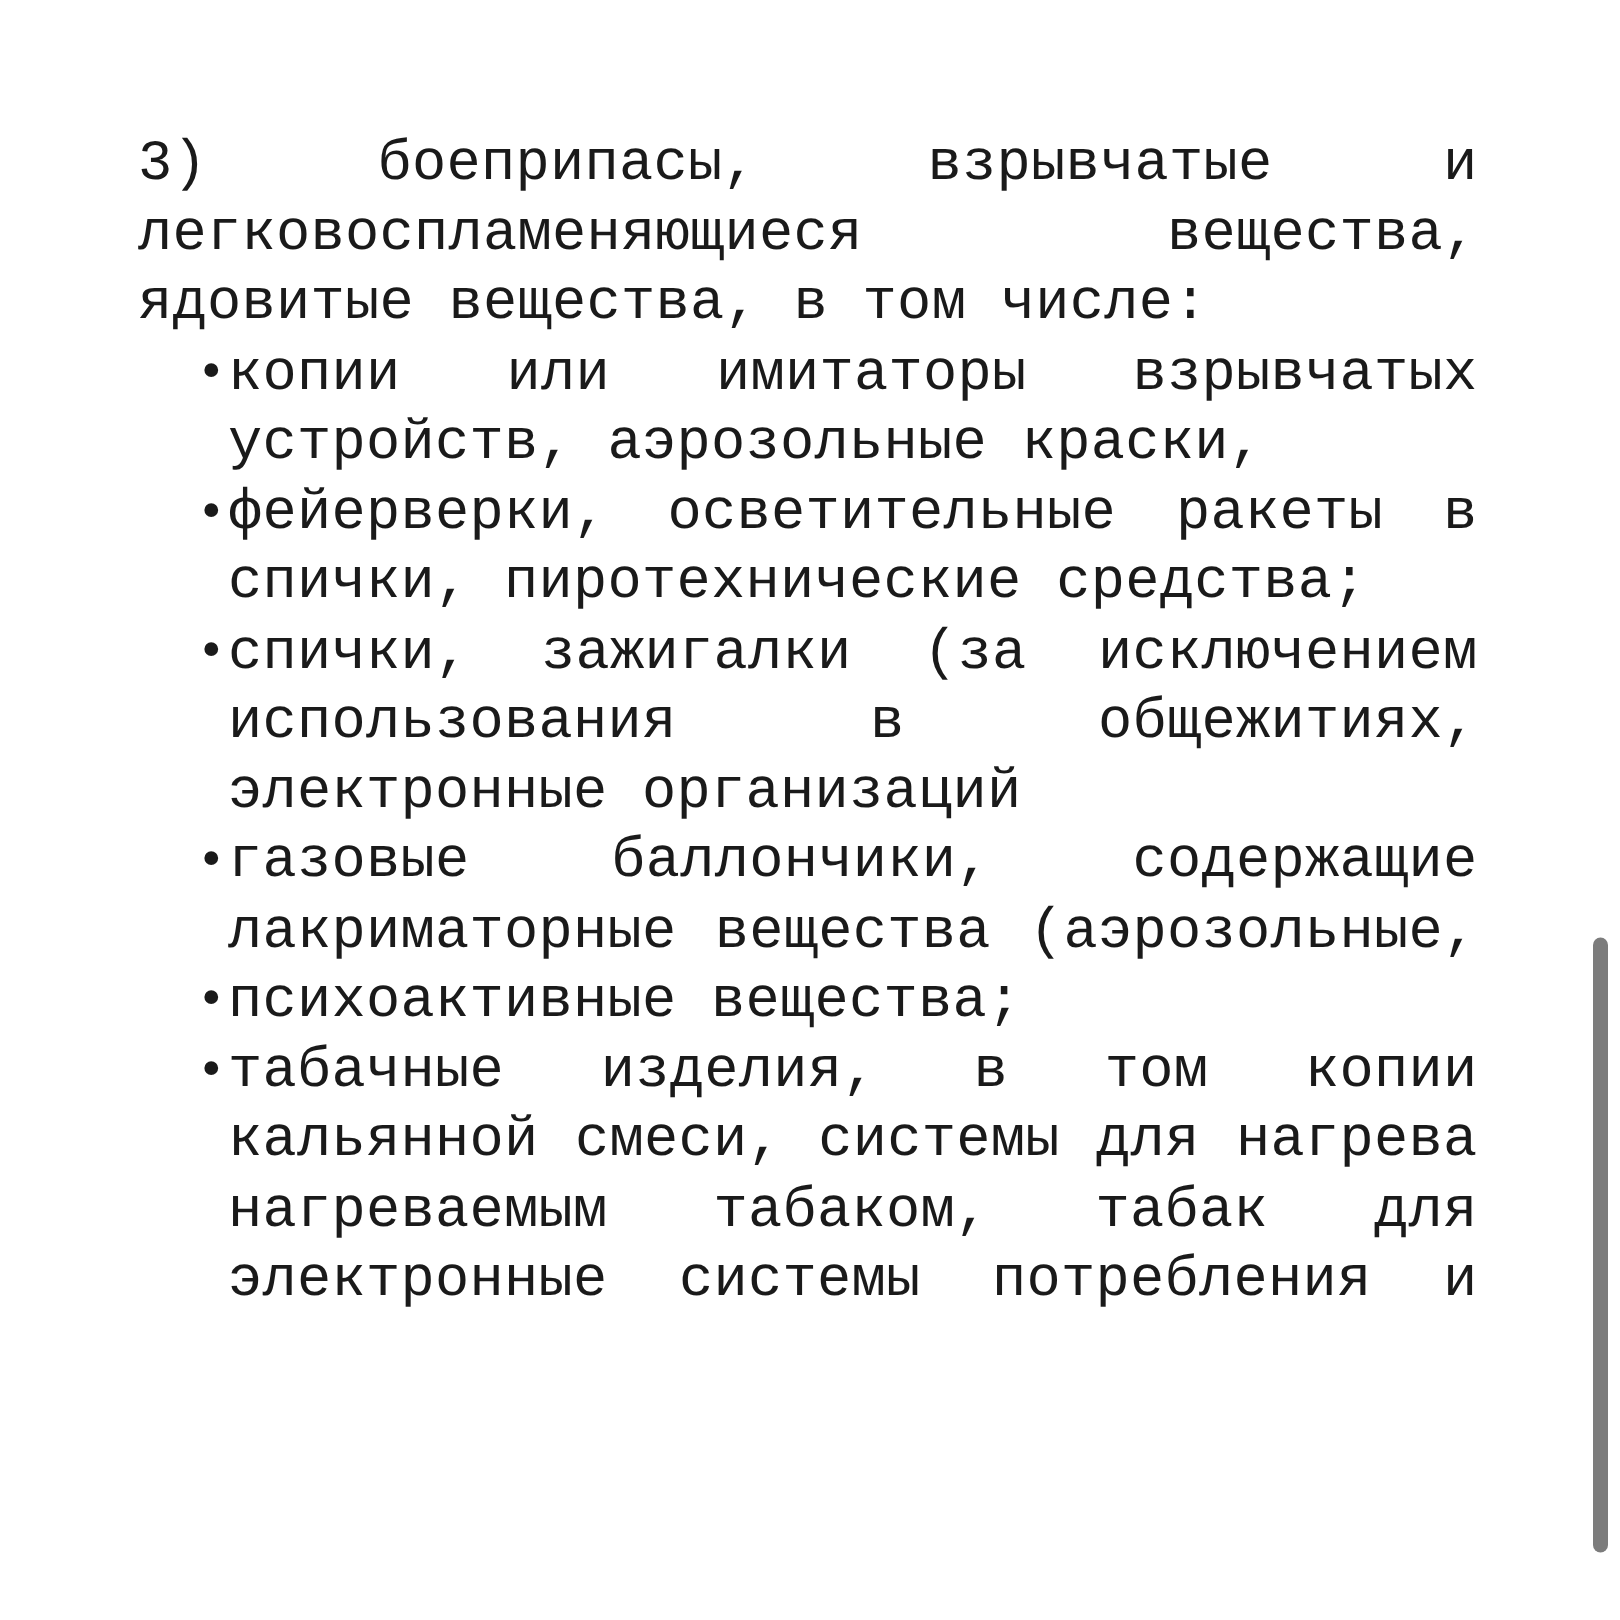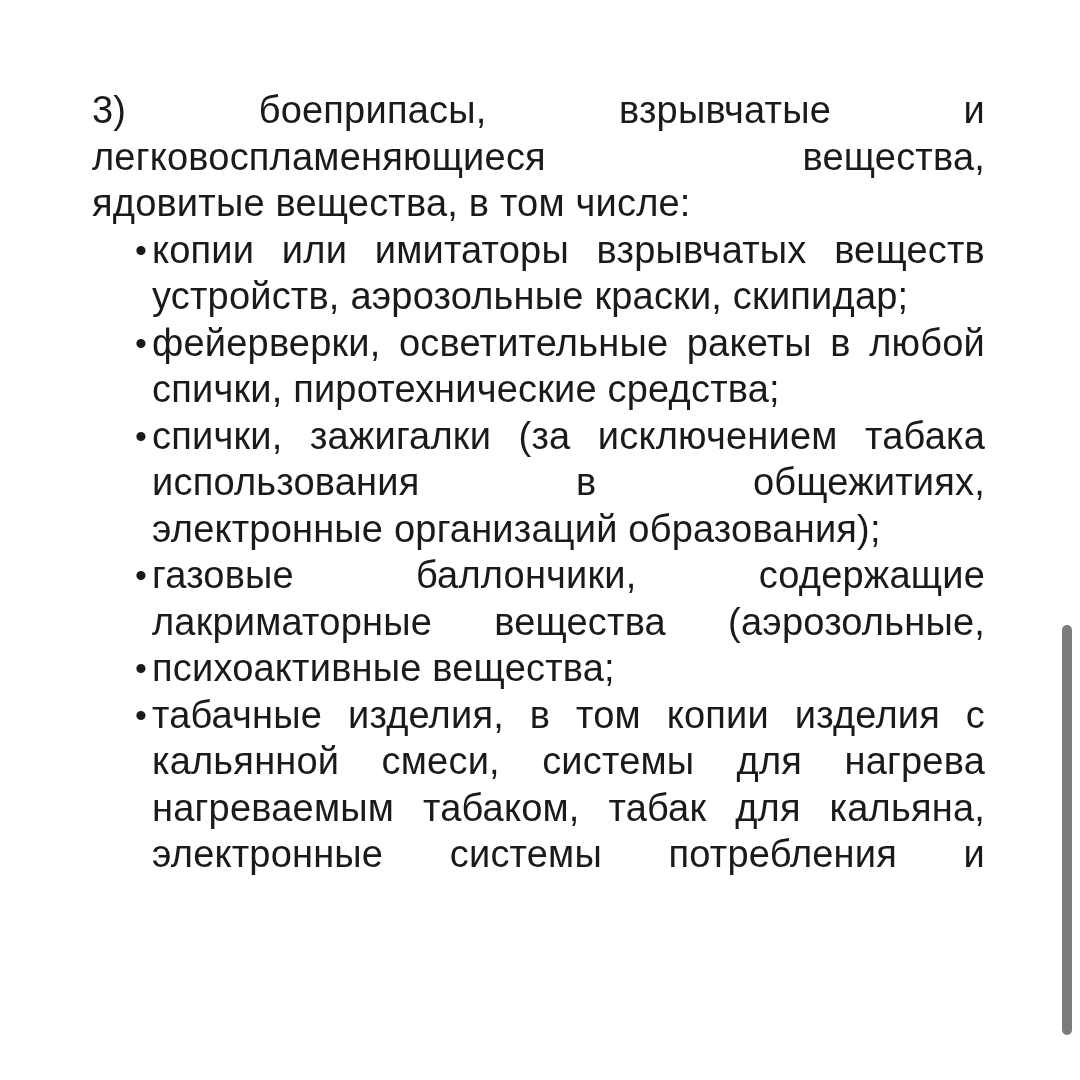--- a/index.html
+++ b/index.html
@@ -6,41 +6,41 @@
     margin: 0;
     padding: 0;
     background: #ffffff;
   }
   .canvas {
     position: relative;
     width: 1080px;
     height: 1080px;
     background: var(--page-bg, #ffffff);
     overflow: hidden;
-    font-family: Liberation Sans, sans-serif;
+    font-family: Liberation Mono, monospace;
   }
   .content {
     position: absolute;
     left: 92px;
     top: 87px;
     width: 893px;
     font-size: 38px;
     line-height: 46.5px;
     color: var(--text-color, #1a1a1a);
     letter-spacing: 0.2px;
   }
   .line {
     height: 46.5px;
     overflow: hidden;
     text-align: justify;
     text-align-last: justify;
     white-space: normal;
   }
   .line.last {
-    text-align: center;
+    text-align: left;
     text-align-last: left;
   }
   ul.bullets {
     list-style: none;
     margin: 0;
     padding: 0;
   }
   ul.bullets li {
     position: relative;
     padding-left: 60px;

